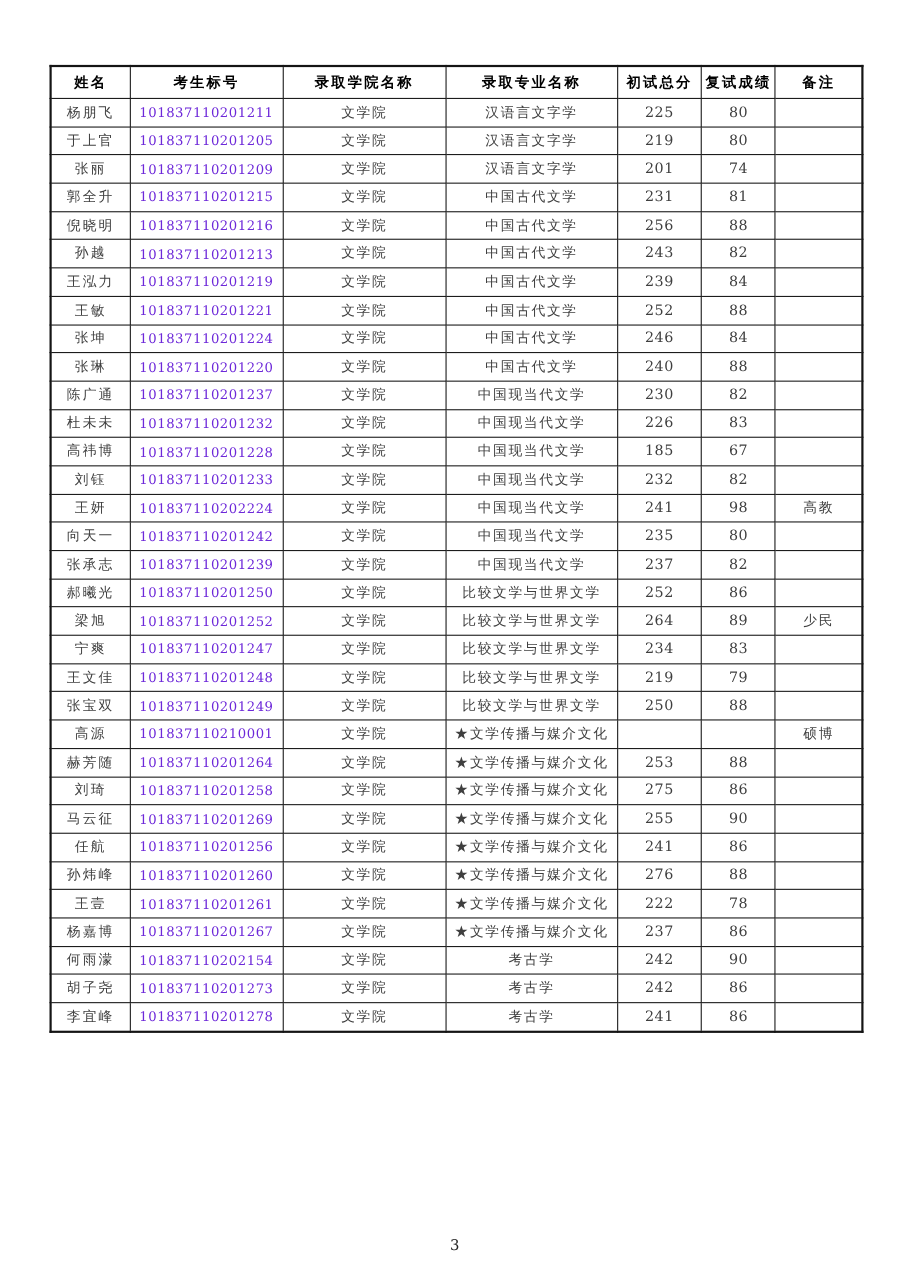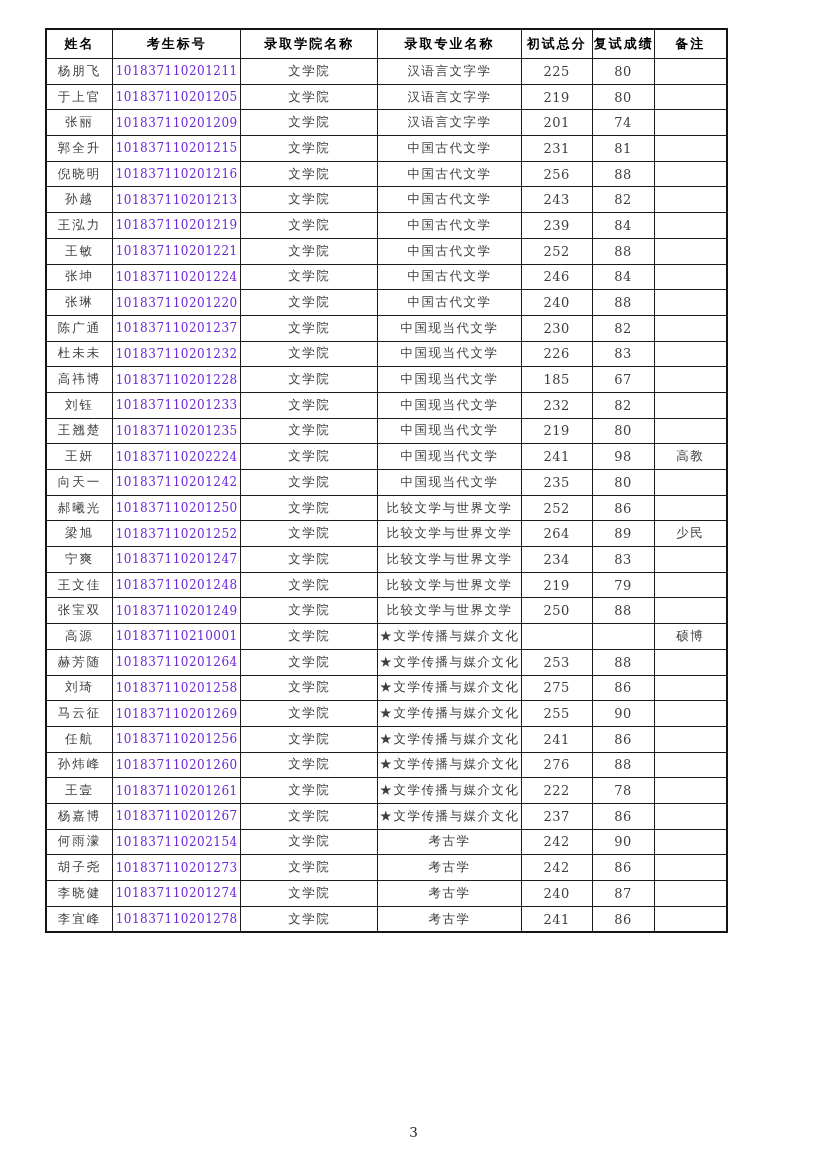--- a/index.html
+++ b/index.html
@@ -11,22 +11,22 @@
     position: relative;
     width: 827px;
     height: 1169px;
     background: #ffffff;
     font-family: "DejaVu Serif", "Liberation Serif", serif;
     overflow: hidden;
   }
   table.roster {
     position: absolute;
     left: 45px;
-    top: 28px;
-    width: 683px;
+    top: 59px;
+    width: 740px;
     border-collapse: collapse;
     table-layout: fixed;
     border: 2.2px solid #141414;
   }
   .roster th, .roster td {
     border-left: 1.4px solid #1c1c1c;
     border-right: 1.4px solid #1c1c1c;
     border-top: 1.9px solid #1c1c1c;
     border-bottom: 1.9px solid #1c1c1c;
     text-align: center;
@@ -217,44 +217,44 @@
         <tr>
           <td class="col-0">刘钰</td>
           <td class="col-1">101837110201233</td>
           <td class="col-2">文学院</td>
           <td class="col-3">中国现当代文学</td>
           <td class="col-4">232</td>
           <td class="col-5">82</td>
           <td class="col-6"></td>
         </tr>
         <tr>
-          <td class="col-0">王翘楚</td>
-          <td class="col-1">101837110201235</td>
-          <td class="col-2">文学院</td>
-          <td class="col-3">中国现当代文学</td>
-          <td class="col-4">219</td>
-          <td class="col-5">80</td>
-          <td class="col-6"></td>
-        </tr>
-        <tr>
           <td class="col-0">王妍</td>
           <td class="col-1">101837110202224</td>
           <td class="col-2">文学院</td>
           <td class="col-3">中国现当代文学</td>
           <td class="col-4">241</td>
           <td class="col-5">98</td>
           <td class="col-6">高教</td>
         </tr>
         <tr>
           <td class="col-0">向天一</td>
           <td class="col-1">101837110201242</td>
           <td class="col-2">文学院</td>
           <td class="col-3">中国现当代文学</td>
           <td class="col-4">235</td>
           <td class="col-5">80</td>
+          <td class="col-6"></td>
+        </tr>
+        <tr>
+          <td class="col-0">张承志</td>
+          <td class="col-1">101837110201239</td>
+          <td class="col-2">文学院</td>
+          <td class="col-3">中国现当代文学</td>
+          <td class="col-4">237</td>
+          <td class="col-5">82</td>
           <td class="col-6"></td>
         </tr>
         <tr>
           <td class="col-0">郝曦光</td>
           <td class="col-1">101837110201250</td>
           <td class="col-2">文学院</td>
           <td class="col-3">比较文学与世界文学</td>
           <td class="col-4">252</td>
           <td class="col-5">86</td>
           <td class="col-6"></td>
@@ -376,29 +376,20 @@
           <td class="col-5">90</td>
           <td class="col-6"></td>
         </tr>
         <tr>
           <td class="col-0">胡子尧</td>
           <td class="col-1">101837110201273</td>
           <td class="col-2">文学院</td>
           <td class="col-3">考古学</td>
           <td class="col-4">242</td>
           <td class="col-5">86</td>
-          <td class="col-6"></td>
-        </tr>
-        <tr>
-          <td class="col-0">李晓健</td>
-          <td class="col-1">101837110201274</td>
-          <td class="col-2">文学院</td>
-          <td class="col-3">考古学</td>
-          <td class="col-4">240</td>
-          <td class="col-5">87</td>
           <td class="col-6"></td>
         </tr>
         <tr>
           <td class="col-0">李宜峰</td>
           <td class="col-1">101837110201278</td>
           <td class="col-2">文学院</td>
           <td class="col-3">考古学</td>
           <td class="col-4">241</td>
           <td class="col-5">86</td>
           <td class="col-6"></td>

